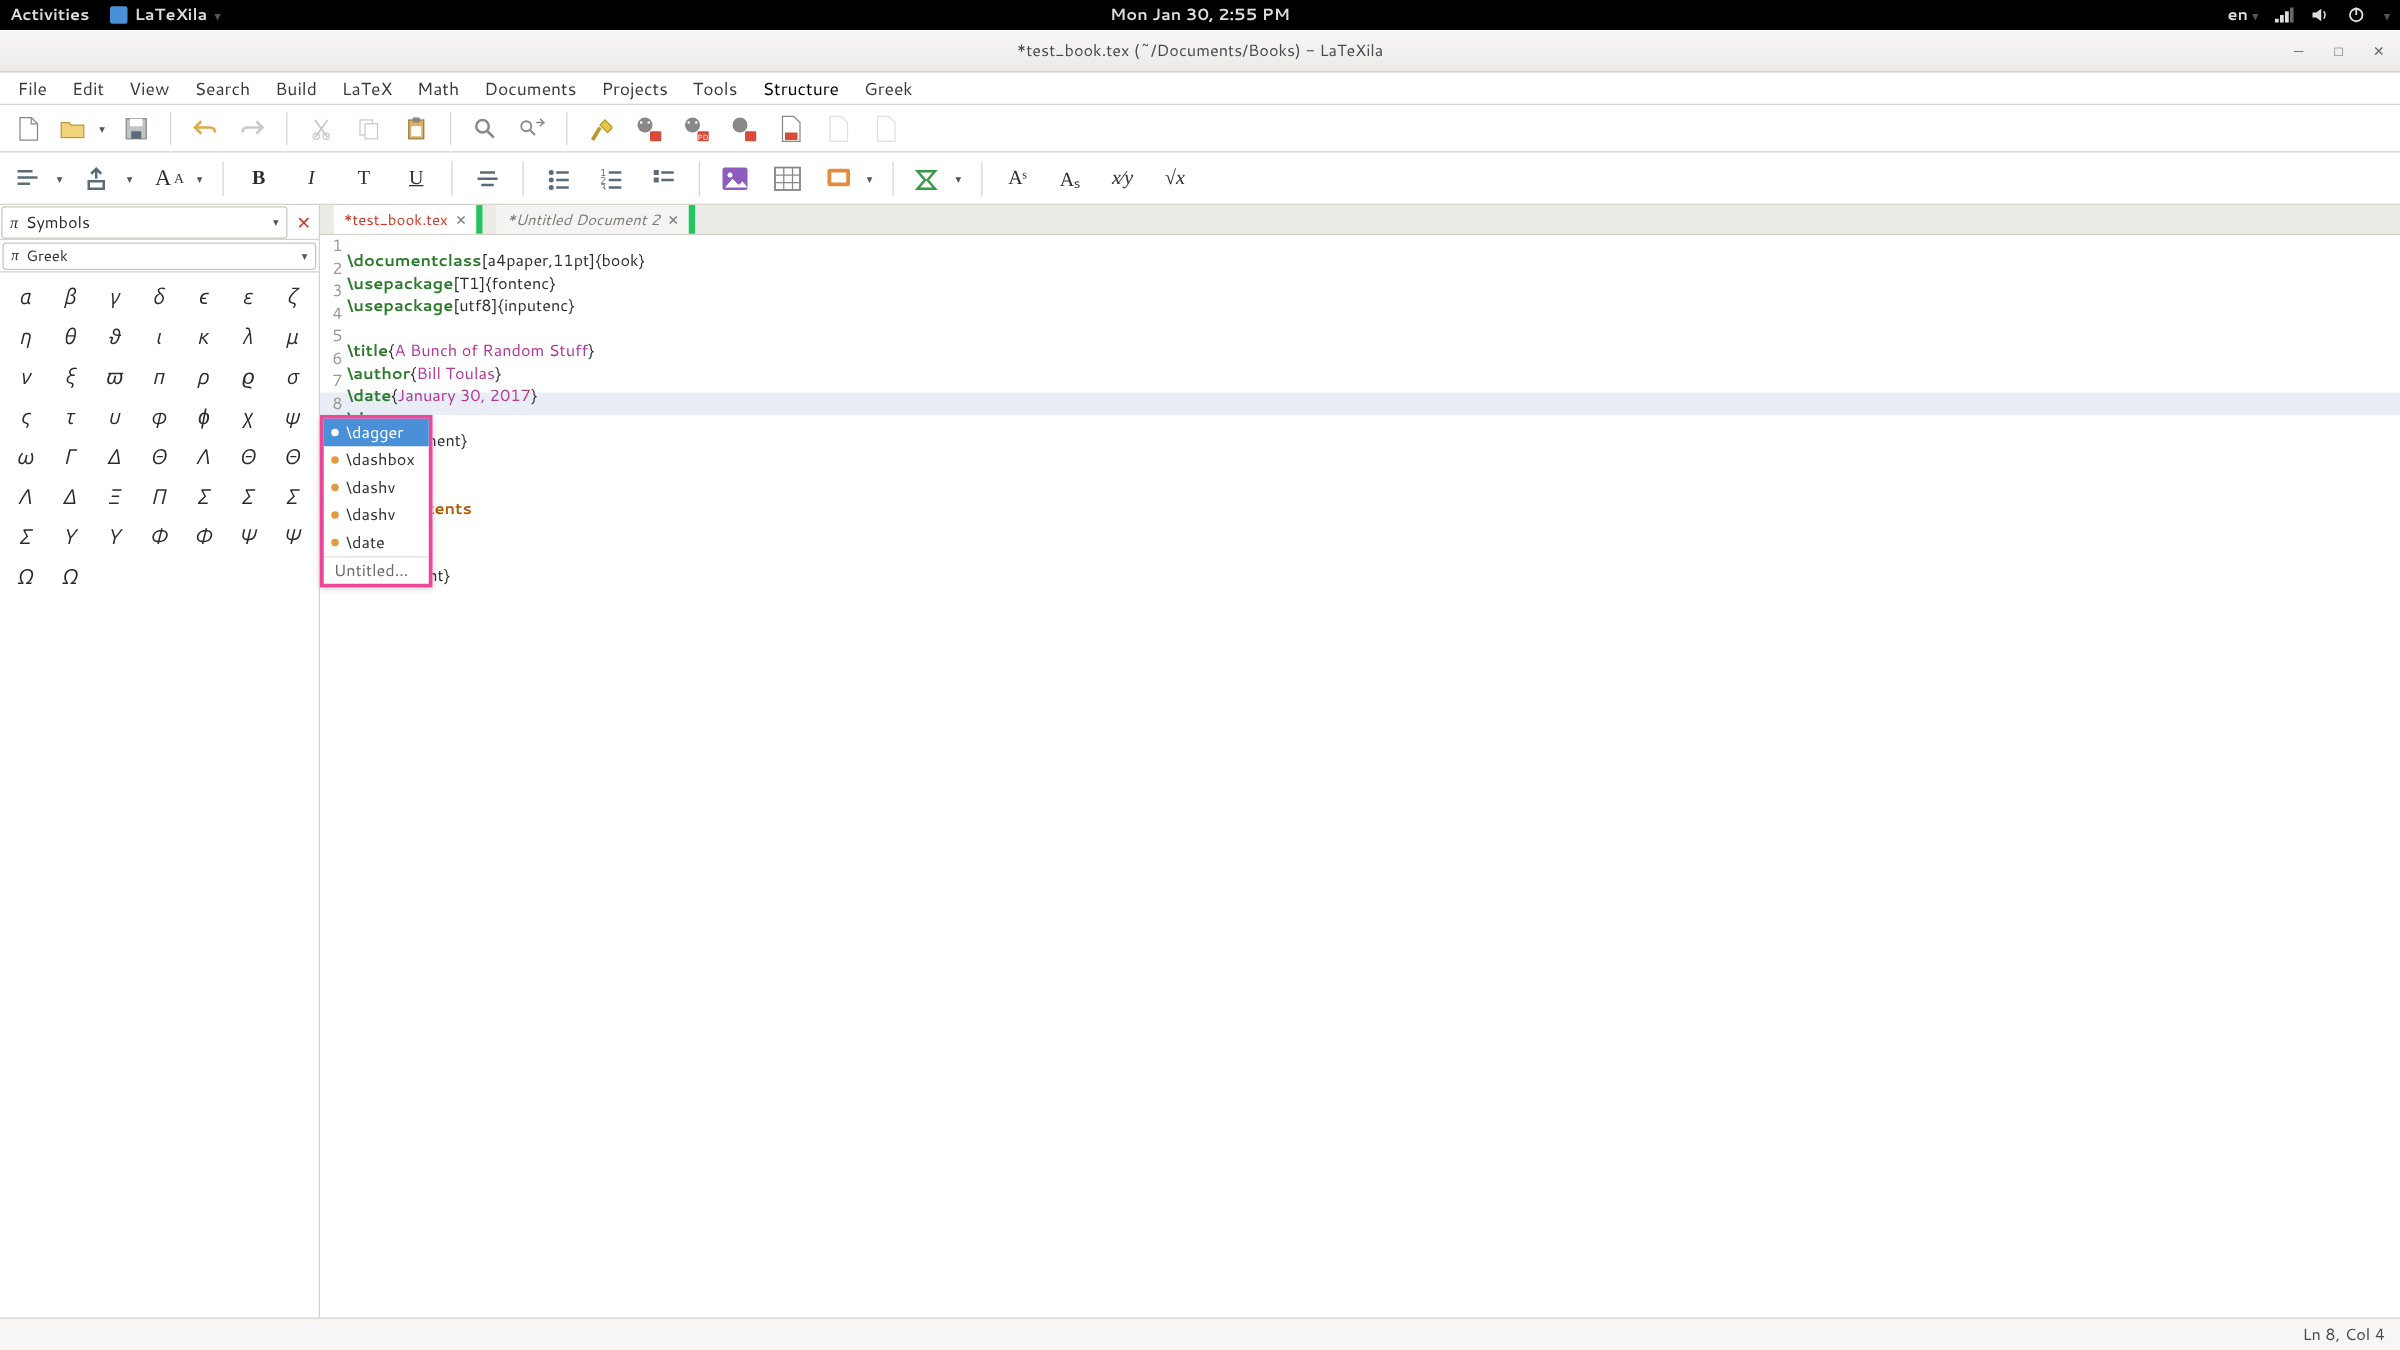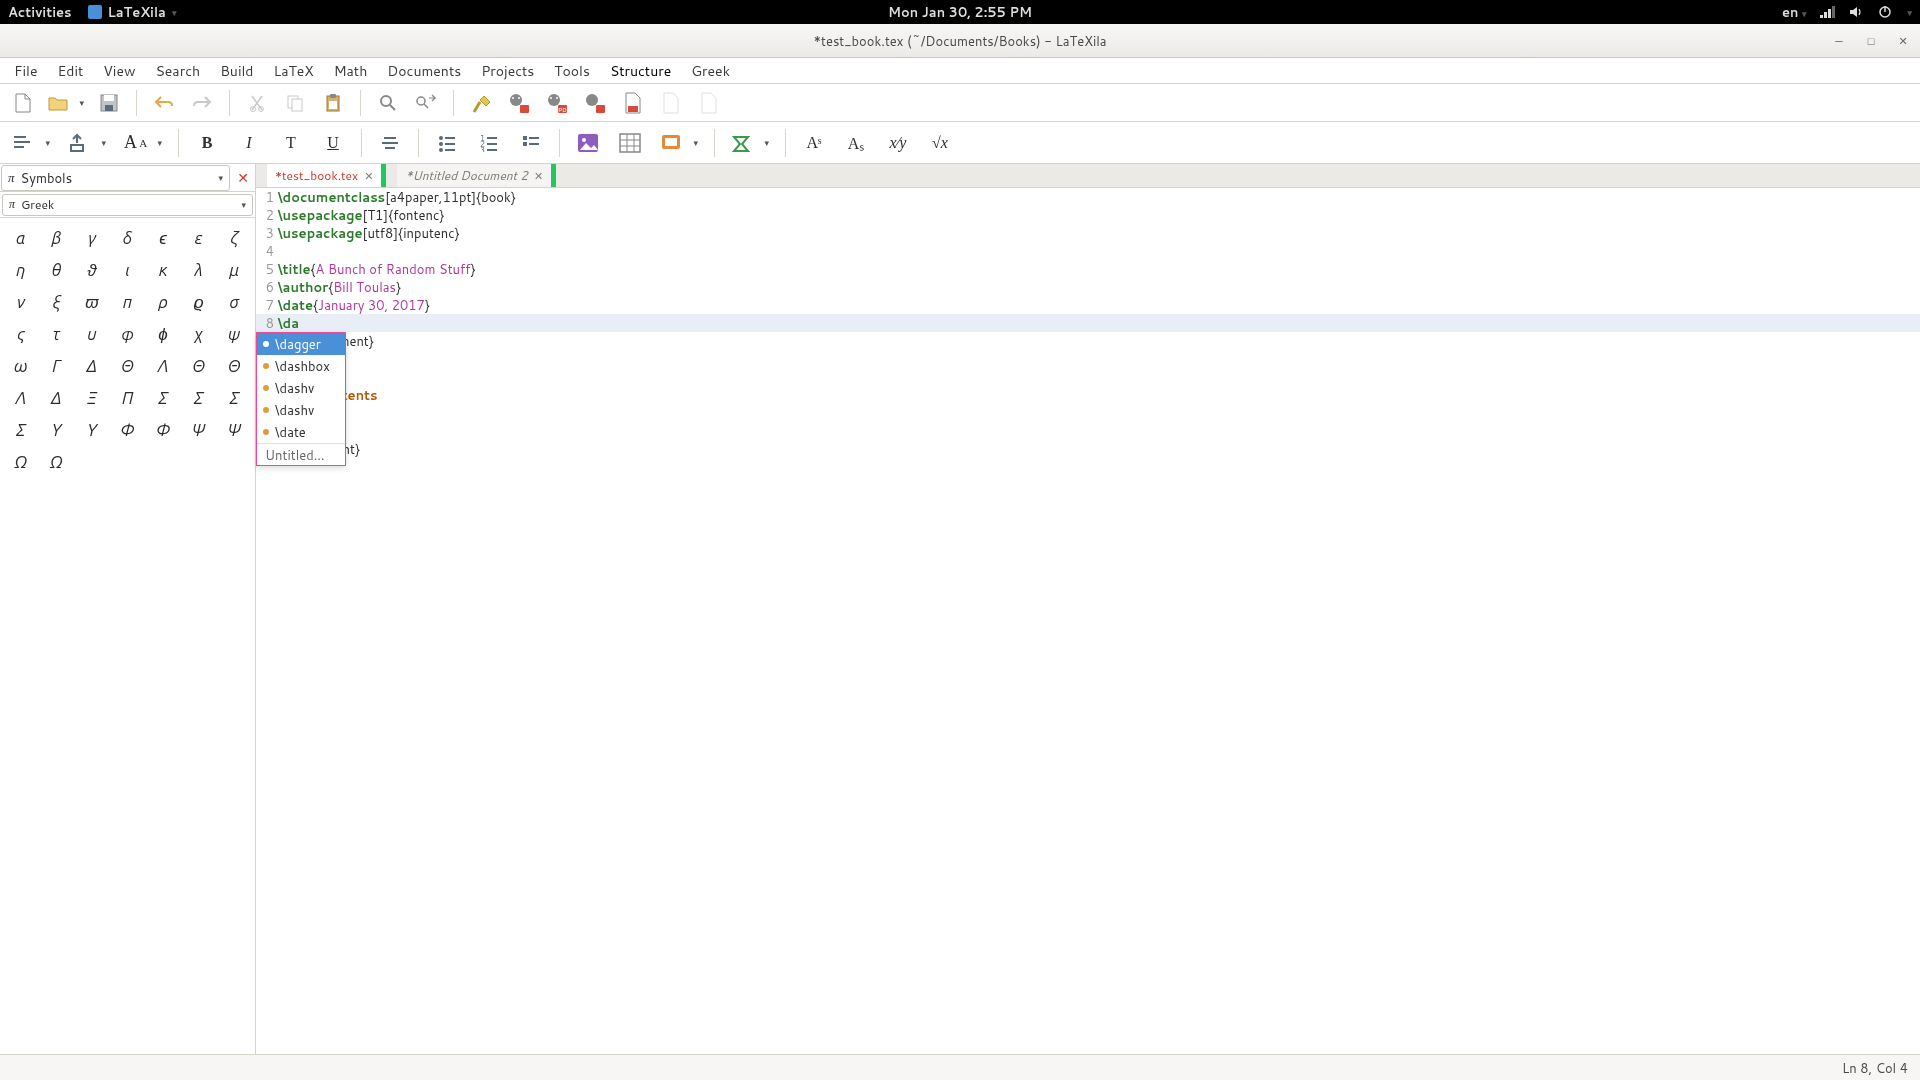--- a/index.html
+++ b/index.html
@@ -56,28 +56,28 @@
 .editor-area { flex: 1; position: relative; display: flex; flex-direction: column; }
 .tabbar { height: 24px; display: flex; align-items: stretch; border-bottom: 1px solid #d6d2cc; background: #eceae7; }
 .etab { display: flex; align-items: center; padding: 0 8px; gap: 6px; font-size: 12px; border-right: 5px solid #22c55e; background: #f5f4f2; margin-left: 11px; }
 .etab.active { background: #fff; }
 .etab .tab-title.modified { color: #cb3a2a; }
 .etab .tab-title.inactive { color: #7e7b76; font-style: italic; }
 .etab .tab-close { color: #7e7b76; font-size: 11px; }
 .editor { flex: 1; position: relative; background: #fff; font-family: "DejaVu Sans Mono", monospace; font-size: 13px; line-height: 18px; }
 .gutter { position: absolute; left: 0; top: 0; width: 22px; text-align: right; color: #9a9893; padding-top: 0; }
 .gutter div { height: 18px; padding-right: 4px; }
-.code { position: absolute; left: 22px; right: 0; top: 0; white-space: pre; }
+.code { position: absolute; left: 22px; right: 0; top: 12px; white-space: pre; }
 .code-line { height: 18px; }
 .code span { font-family: inherit; }
 .kw { color: #2a7a2a; font-weight: bold; }
 .kw2 { color: #b05c00; font-weight: bold; }
 .str { color: #b2379a; }
 .cursor-line { background: #e9eef6; position: absolute; left: 0; right: 0; height: 18px; z-index: 0; }
-.autocomplete { position: absolute; background: #fff; border: 1px solid #ec4899; box-shadow: 0 2px 6px rgba(0,0,0,0.15); font-family: "DejaVu Sans Mono", monospace; font-size: 13px; z-index: 10; min-width: 90px; }
+.autocomplete { position: absolute; background: #fff; border: 3px solid #ec4899; box-shadow: 0 2px 6px rgba(0,0,0,0.15); font-family: "DejaVu Sans Mono", monospace; font-size: 13px; z-index: 10; min-width: 90px; }
 .ac-item { padding: 2px 8px 2px 6px; display: flex; align-items: center; gap: 6px; height: 22px; }
 .ac-item.selected { background: #4a90d9; color: #fff; }
 .ac-item.selected .bullet { background: #fff; }
 .ac-item .bullet { width: 6px; height: 6px; border-radius: 50%; background: #e29a3f; flex-shrink: 0; }
 .ac-details { padding: 2px 8px; color: #6a6864; border-top: 1px solid #e2dfda; height: 22px; display: flex; align-items: center; }
 
 
 .statusbar { position: absolute; left: 0; right: 0; bottom: 0; height: 26px; border-top: 1px solid #d6d2cc; display: flex; align-items: center; justify-content: flex-end; padding: 0 12px; font-size: 13px; color: #4a4a4a; background: #f7f6f4; }
 
 .chev { font-size: 9px; color: #555; }

